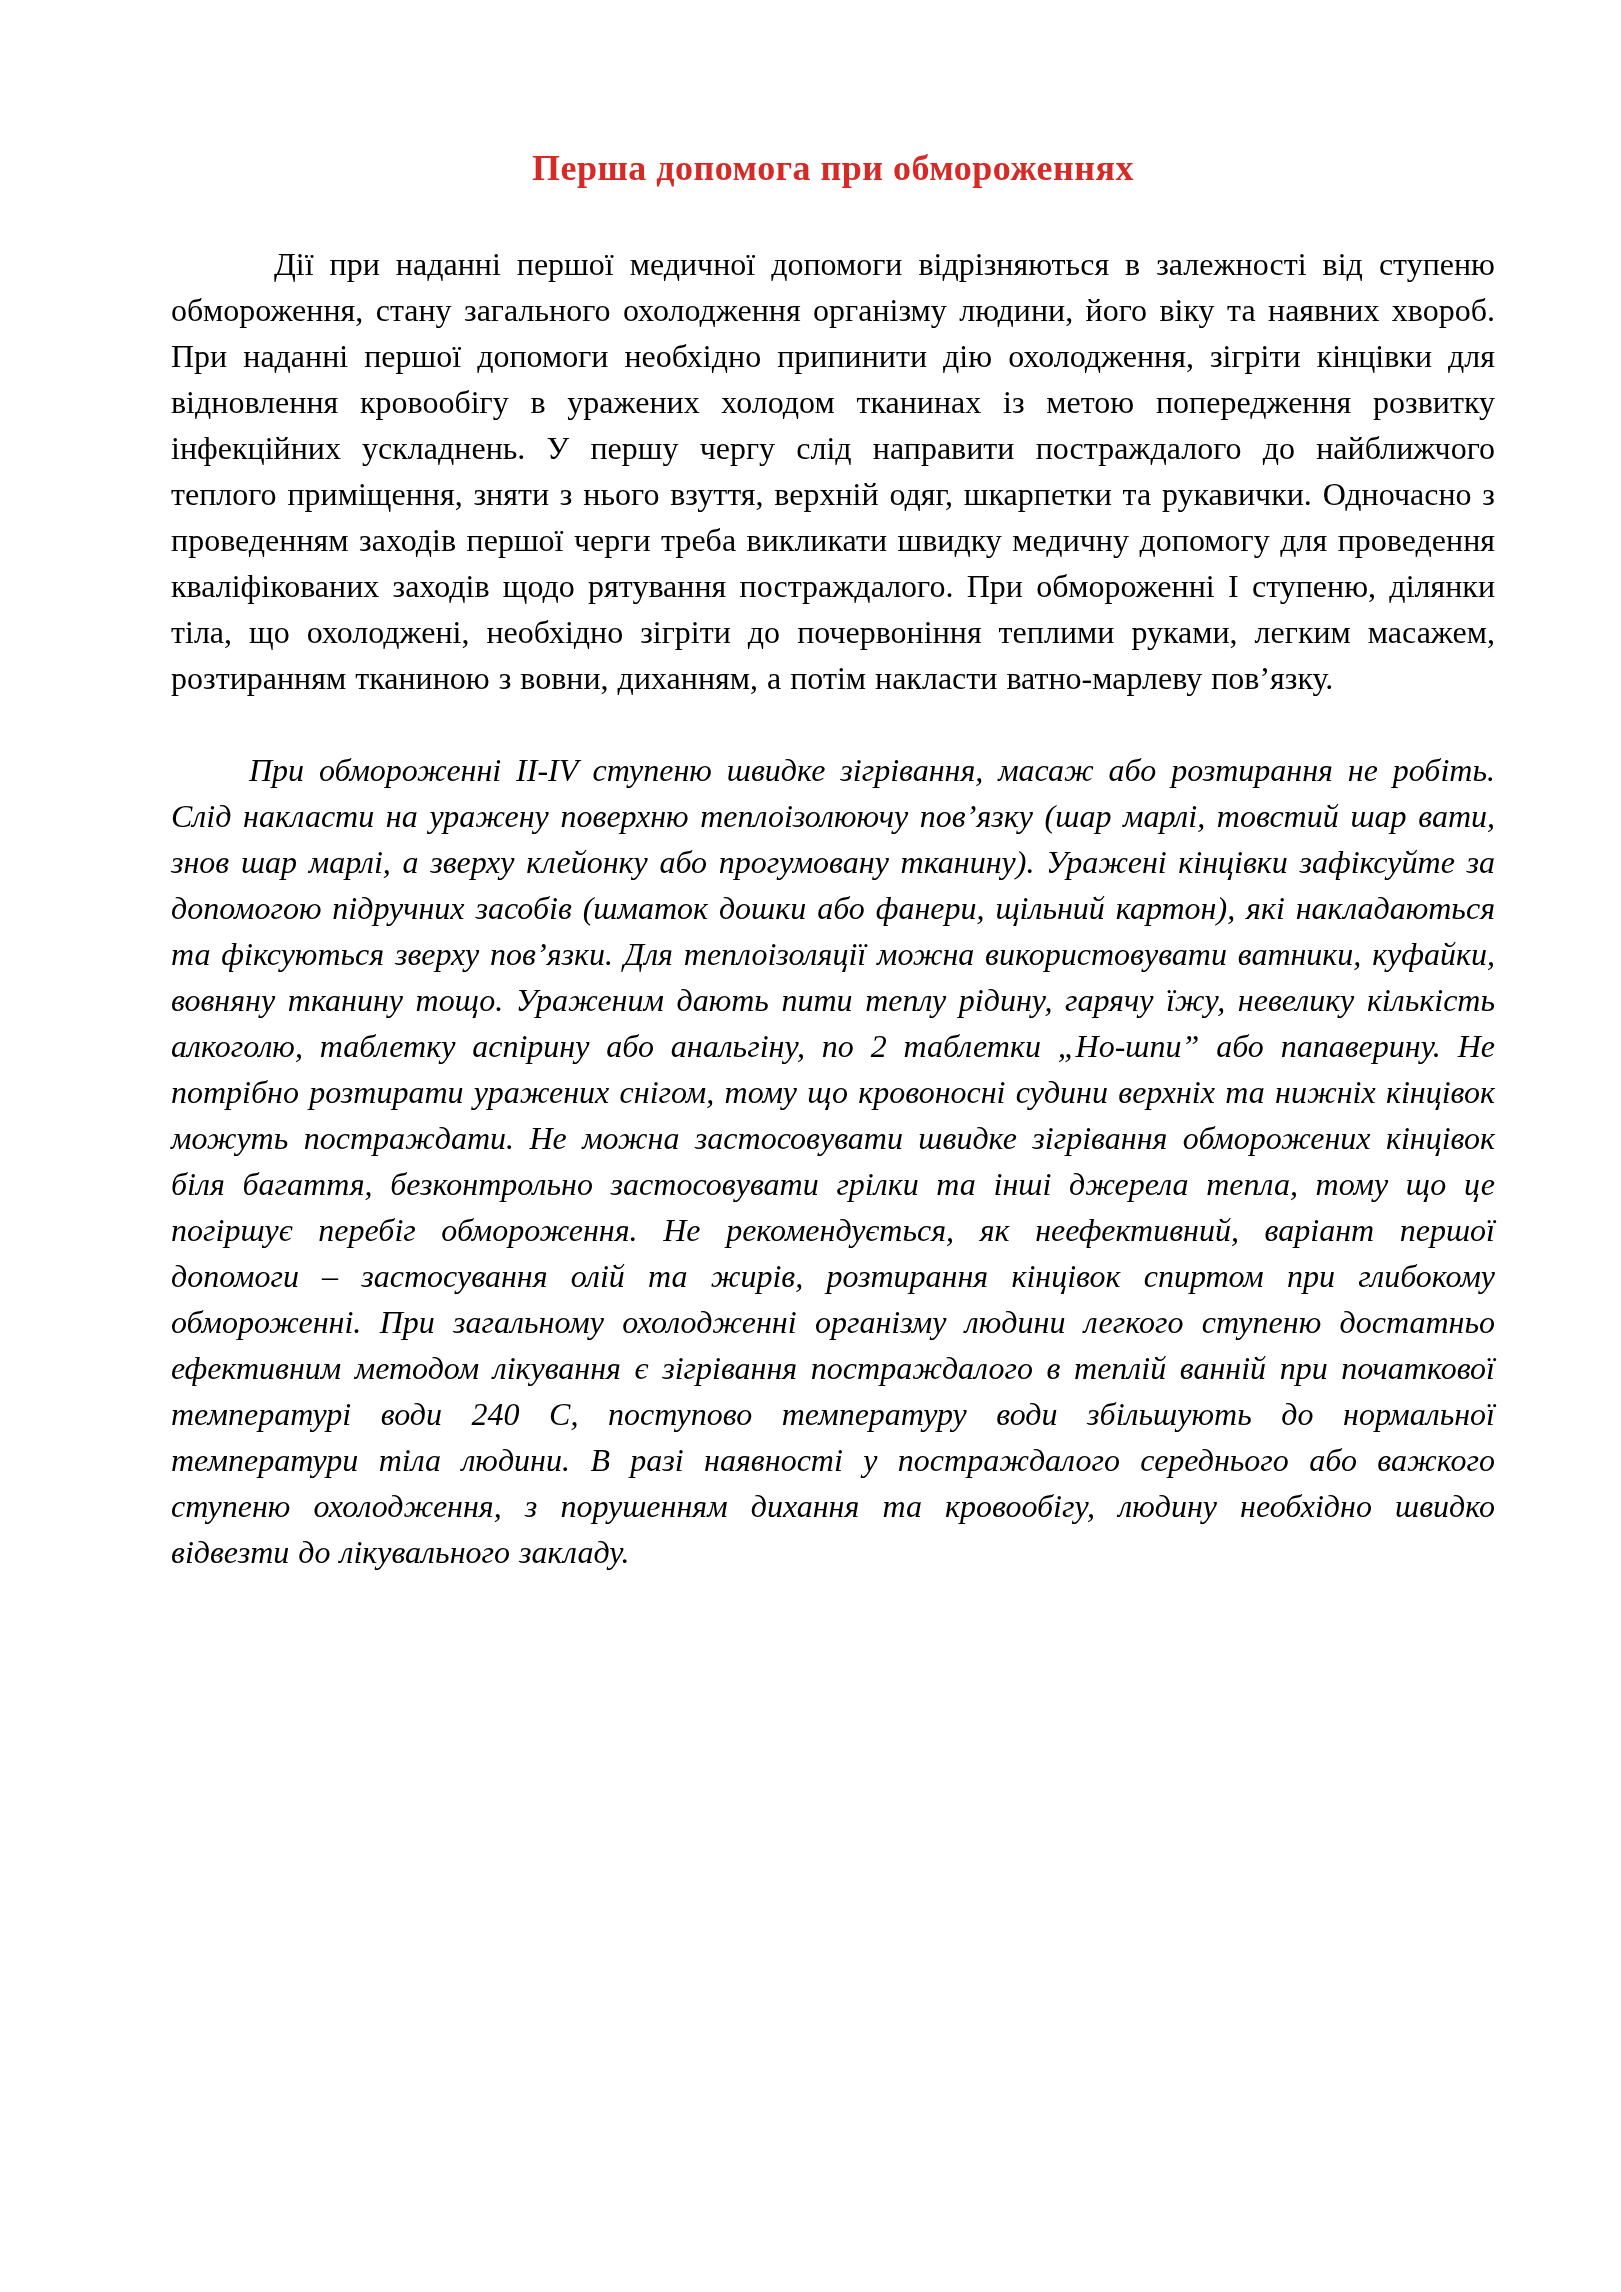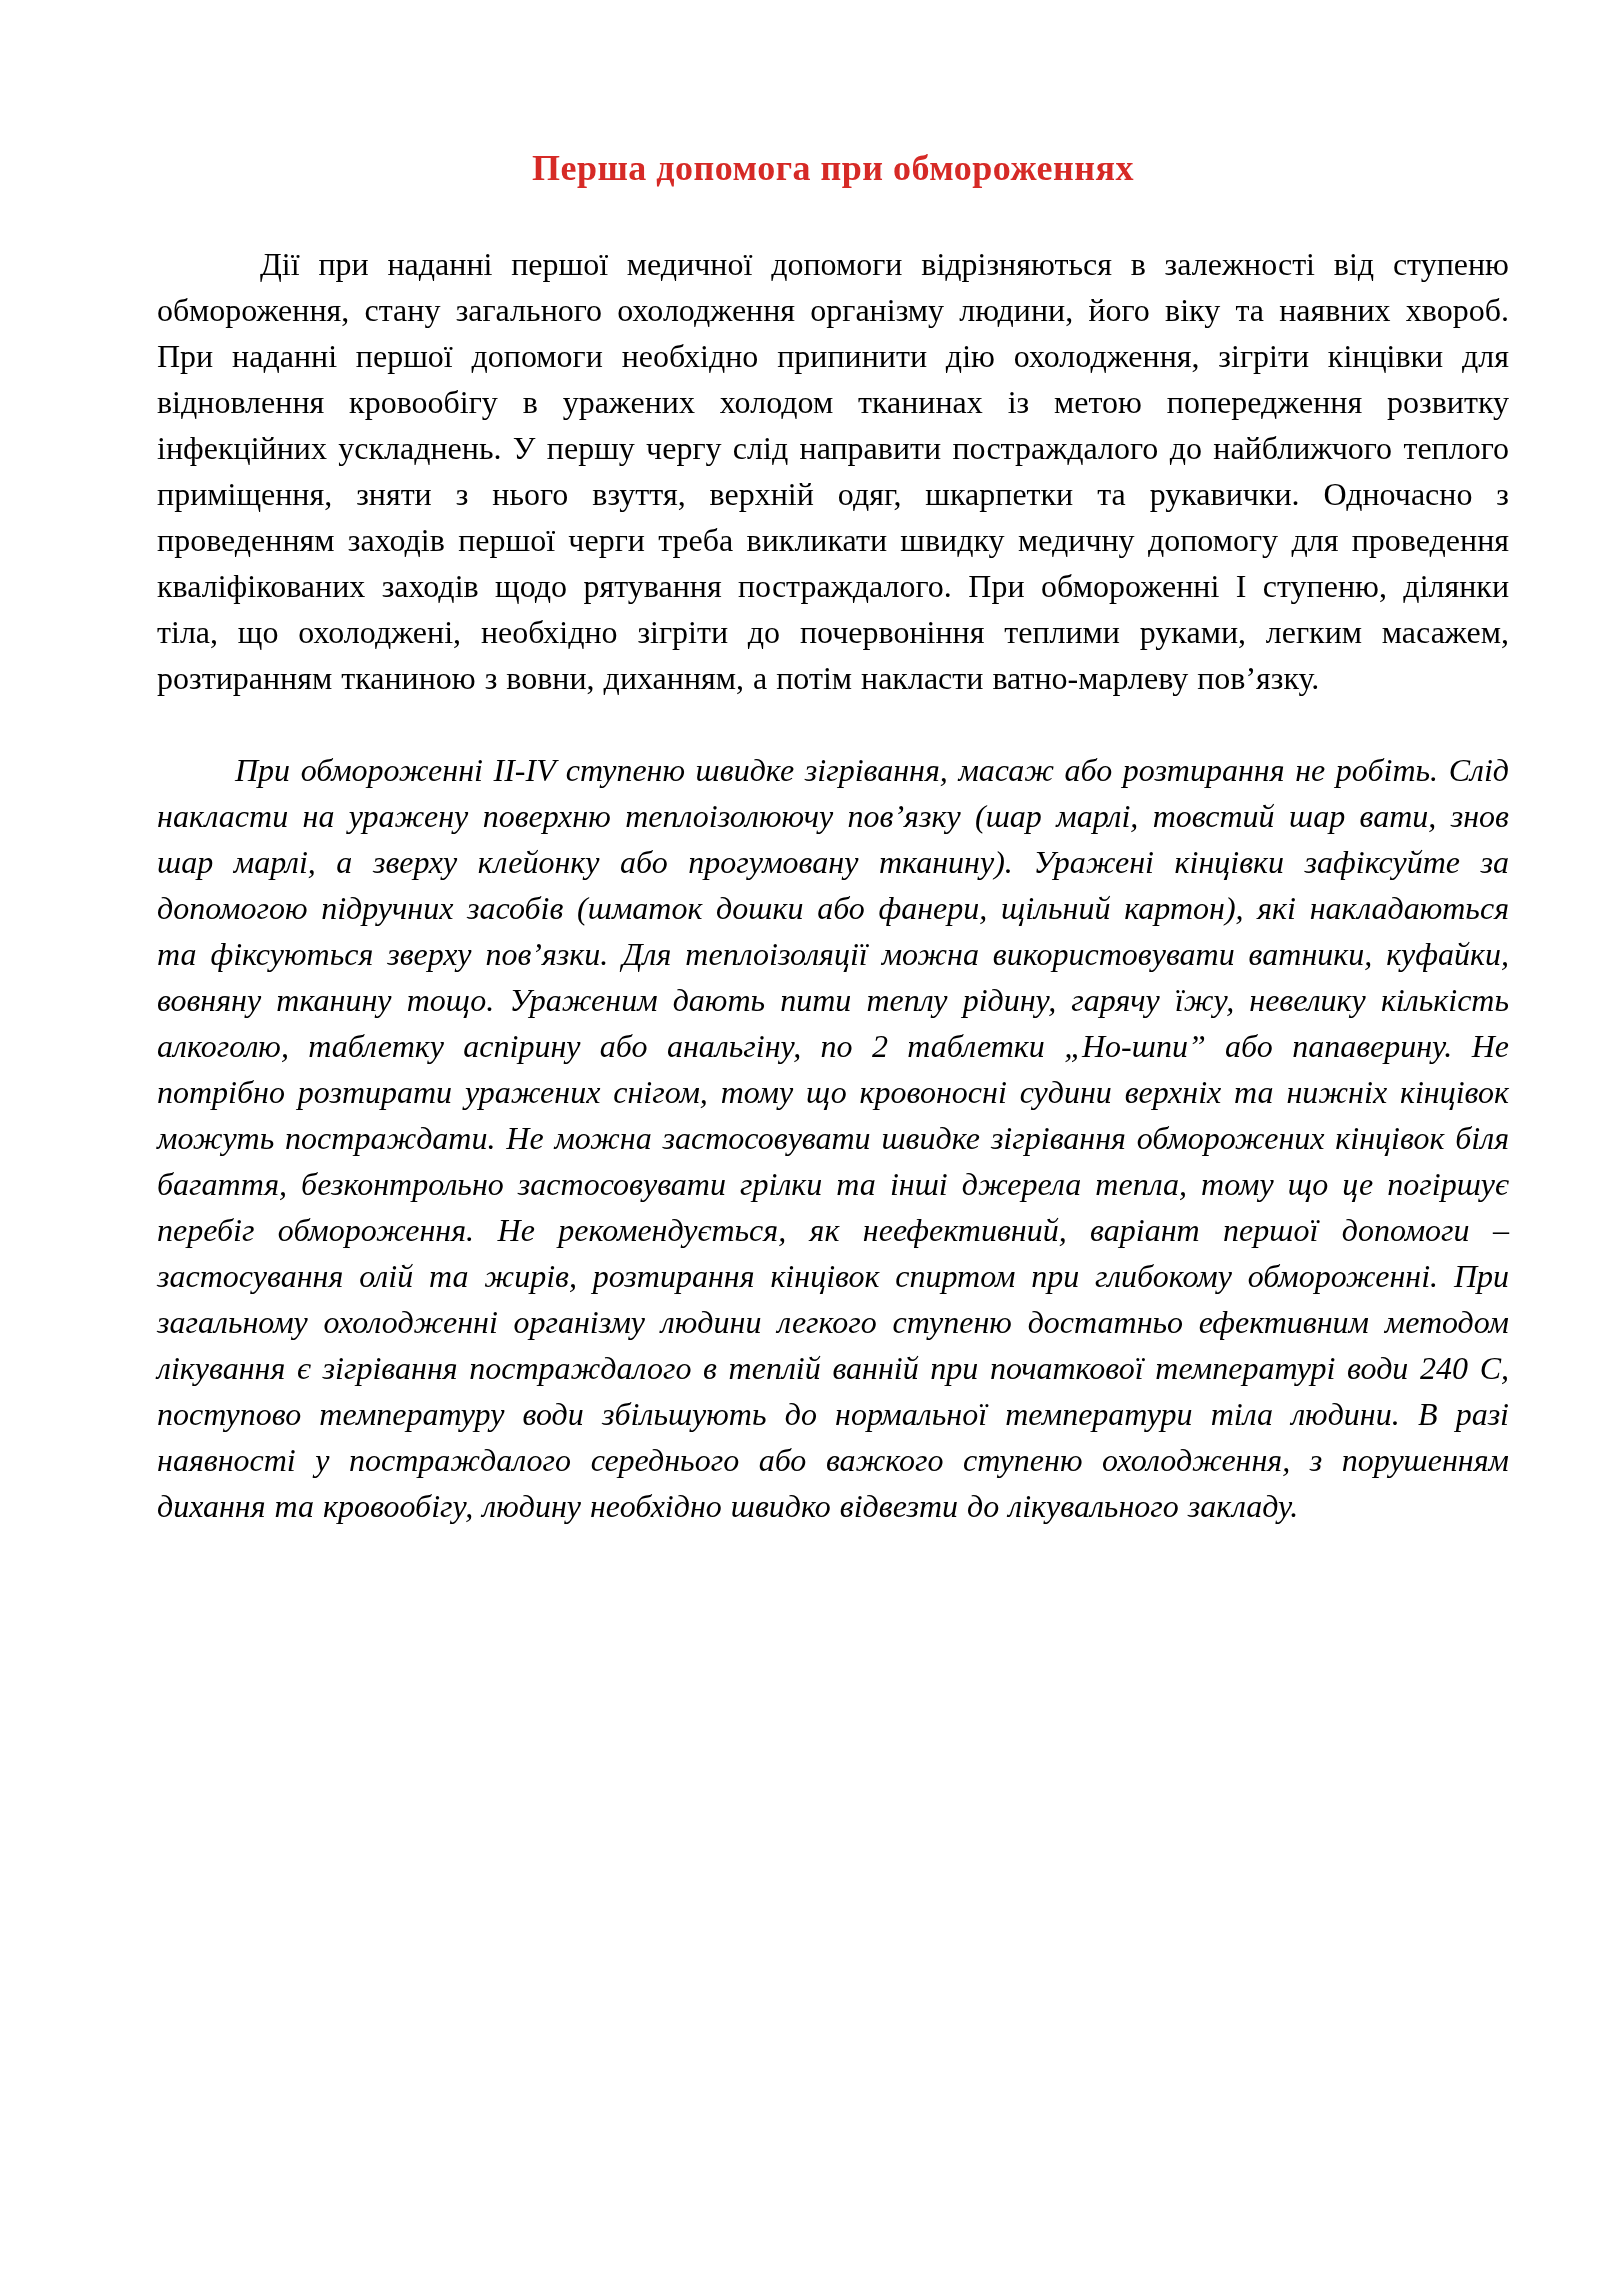--- a/index.html
+++ b/index.html
@@ -21,21 +21,21 @@
   }
   .doc-title {
     margin: 0;
     font-size: 36px;
     line-height: 43px;
     font-weight: bold;
     text-align: center;
     letter-spacing: 0.5px;
   }
   .body-par {
-    margin: 2px;
+    margin: 16px;
     font-size: 32px;
     line-height: 46px;
     text-align: justify;
     word-spacing: 1px;
   }
   .par-1 {
     margin-top: 51px;
     text-indent: 103px;
   }
   .par-2 {

